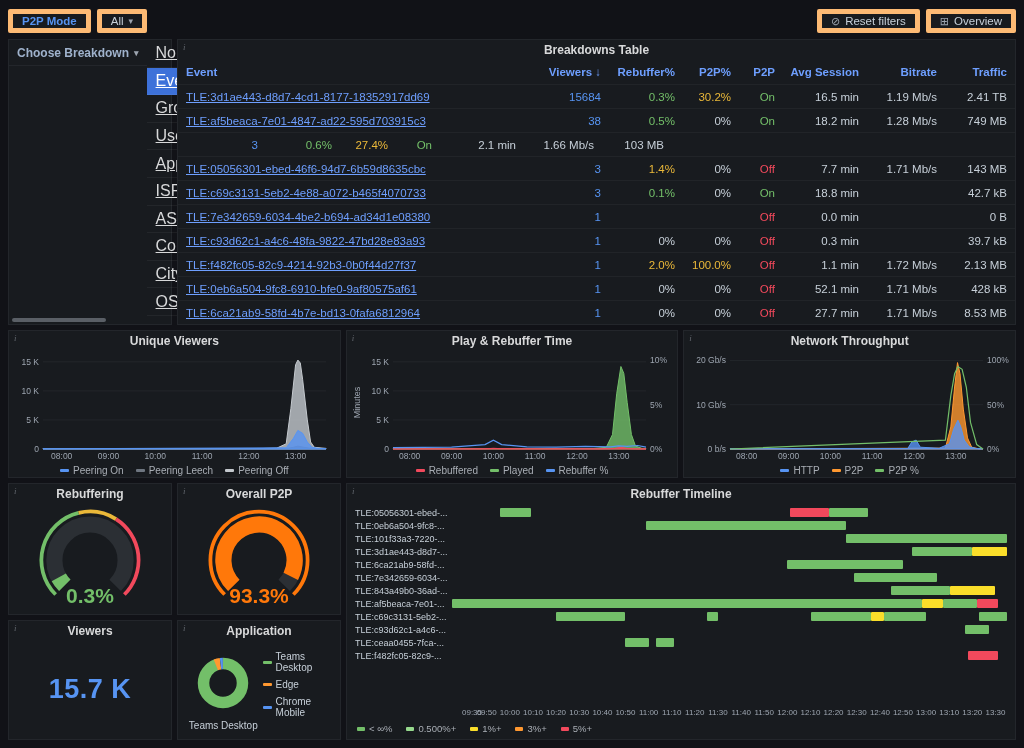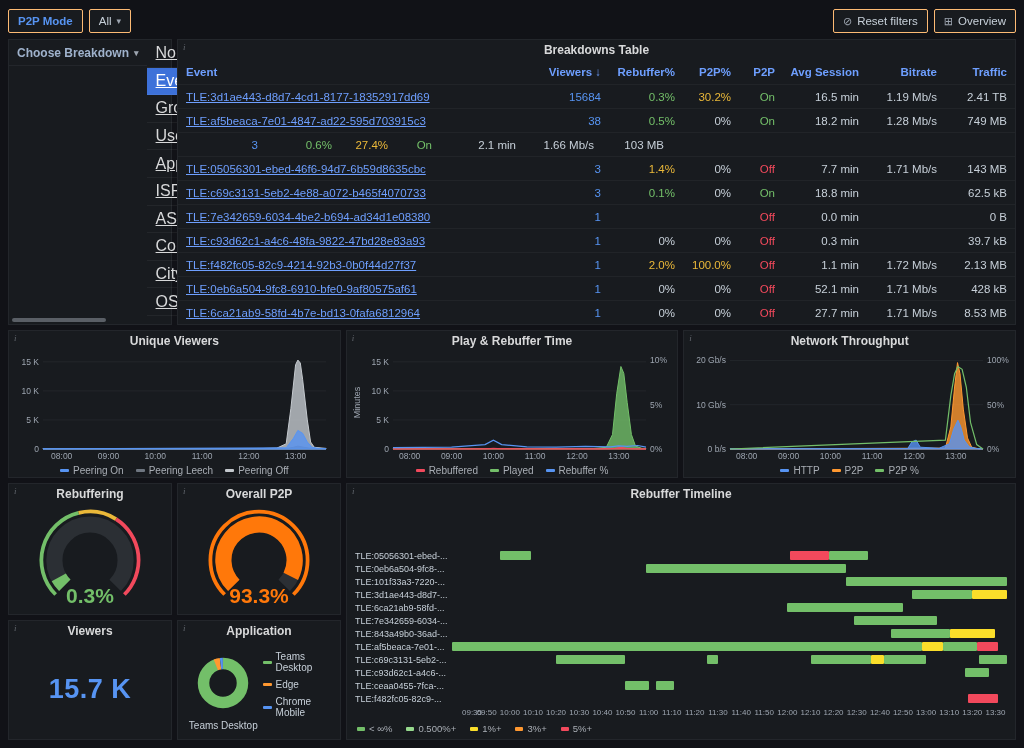--- a/index.html
+++ b/index.html
@@ -1,21 +1,21 @@
 <!DOCTYPE html>
 <html><head>
 <meta charset="utf-8">
 <style>
   * { box-sizing: border-box; }
   body { margin:0; background:#111217; color:#C7D0D9; font-family:"Liberation Sans",sans-serif; }
   .dashboard { width:1024px; height:748px; padding:8px; display:flex; flex-direction:column; gap:5px; overflow:hidden; }
 
   
   .topbar { height:26px; display:flex; align-items:center; gap:6px; }
-  .btn { display:inline-flex; align-items:center; gap:5px; background:#181B1F; border:1px solid #fdba74;
+  .btn { display:inline-flex; align-items:center; gap:5px; background:#181B1F; border:5px solid #fdba74;
          color:#C7D0D9; font-size:11.5px; height:24px; padding:0 9px; border-radius:2px; cursor:pointer;
          font-family:"Liberation Sans",sans-serif; }
   .p2p-btn { color:#5794F2; font-weight:700; }
   .caret { font-size:9px; color:#9DA5B0; }
   .topbar-right { margin-left:auto; display:flex; gap:6px; }
   .btn .icon { font-size:11px; color:#9DA5B0; }
 
   
   .panel { background:#181B1F; border:1px solid #23262B; position:relative; }
   .panel-title { height:20px; line-height:20px; text-align:center; font-size:12px; font-weight:600; color:#D8D9DA;
@@ -74,21 +74,21 @@
                 font-size:27px; font-weight:700; letter-spacing:0.5px; }
   .app-panel { flex:1; }
   .app-body { display:flex; height:calc(100% - 22px); padding:0 6px 4px; }
   .app-left { flex:1.1; display:flex; flex-direction:column; align-items:center; justify-content:flex-end; padding-bottom:2px; }
   .app-left svg { width:62px; height:62px; }
   .app-center-label { font-size:10px; color:#C7D0D9; margin-top:2px; white-space:nowrap; }
   .app-legend { flex:1; display:flex; flex-direction:column; gap:6px; padding-top:10px; font-size:10px; color:#C7D0D9; }
 
   
   .timeline-panel { flex:1; display:flex; flex-direction:column; }
-  .tl-rows { flex:1; display:flex; flex-direction:column; justify-content:flex-end; padding:2px 8px 0 8px; }
+  .tl-rows { flex:1; display:flex; flex-direction:column; justify-content:flex-start; padding:2px 8px 0 8px; }
   .tl-row { display:flex; align-items:center; height:13px; }
   .tl-label { width:97px; flex:none; font-size:9px; color:#C7D0D9; white-space:nowrap; overflow:hidden; }
   .tl-track { position:relative; flex:1; height:9px; }
   .tl-seg { position:absolute; top:0; height:100%; border-radius:1px; }
   .tl-axis { position:relative; height:11px; margin:3px 8px 0 105px; font-size:8px; color:#9DA5B0; flex:none; }
   .tl-tick { position:absolute; transform:translateX(-50%); white-space:nowrap; }
   .tl-legend { flex:none; display:flex; gap:14px; align-items:center; padding:4px 10px 5px; font-size:9.5px; color:#A9AEB5; }
   .tl-legend .legend-marker { width:8px; height:4px; }
 </style>
 </head>
@@ -209,21 +209,21 @@
             <div class="td col7 num">143 MB</div>
           </div>
           <div class="tr">
             <div class="td col0 link">TLE:c69c3131-5eb2-4e88-a072-b465f4070733</div>
             <div class="td col1 num blue">3</div>
             <div class="td col2 num" style="color: rgb(115, 191, 105);">0.1%</div>
             <div class="td col3 num">0%</div>
             <div class="td col4 num" style="color: rgb(115, 191, 105);">On</div>
             <div class="td col5 num">18.8 min</div>
             <div class="td col6 num"></div>
-            <div class="td col7 num">62.5 kB</div>
+            <div class="td col7 num">42.7 kB</div>
           </div>
           <div class="tr">
             <div class="td col0 link">TLE:7e342659-6034-4be2-b694-ad34d1e08380</div>
             <div class="td col1 num blue">1</div>
             <div class="td col2 num"></div>
             <div class="td col3 num"></div>
             <div class="td col4 num" style="color: rgb(242, 73, 92);">Off</div>
             <div class="td col5 num">0.0 min</div>
             <div class="td col6 num"></div>
             <div class="td col7 num">0 B</div>

